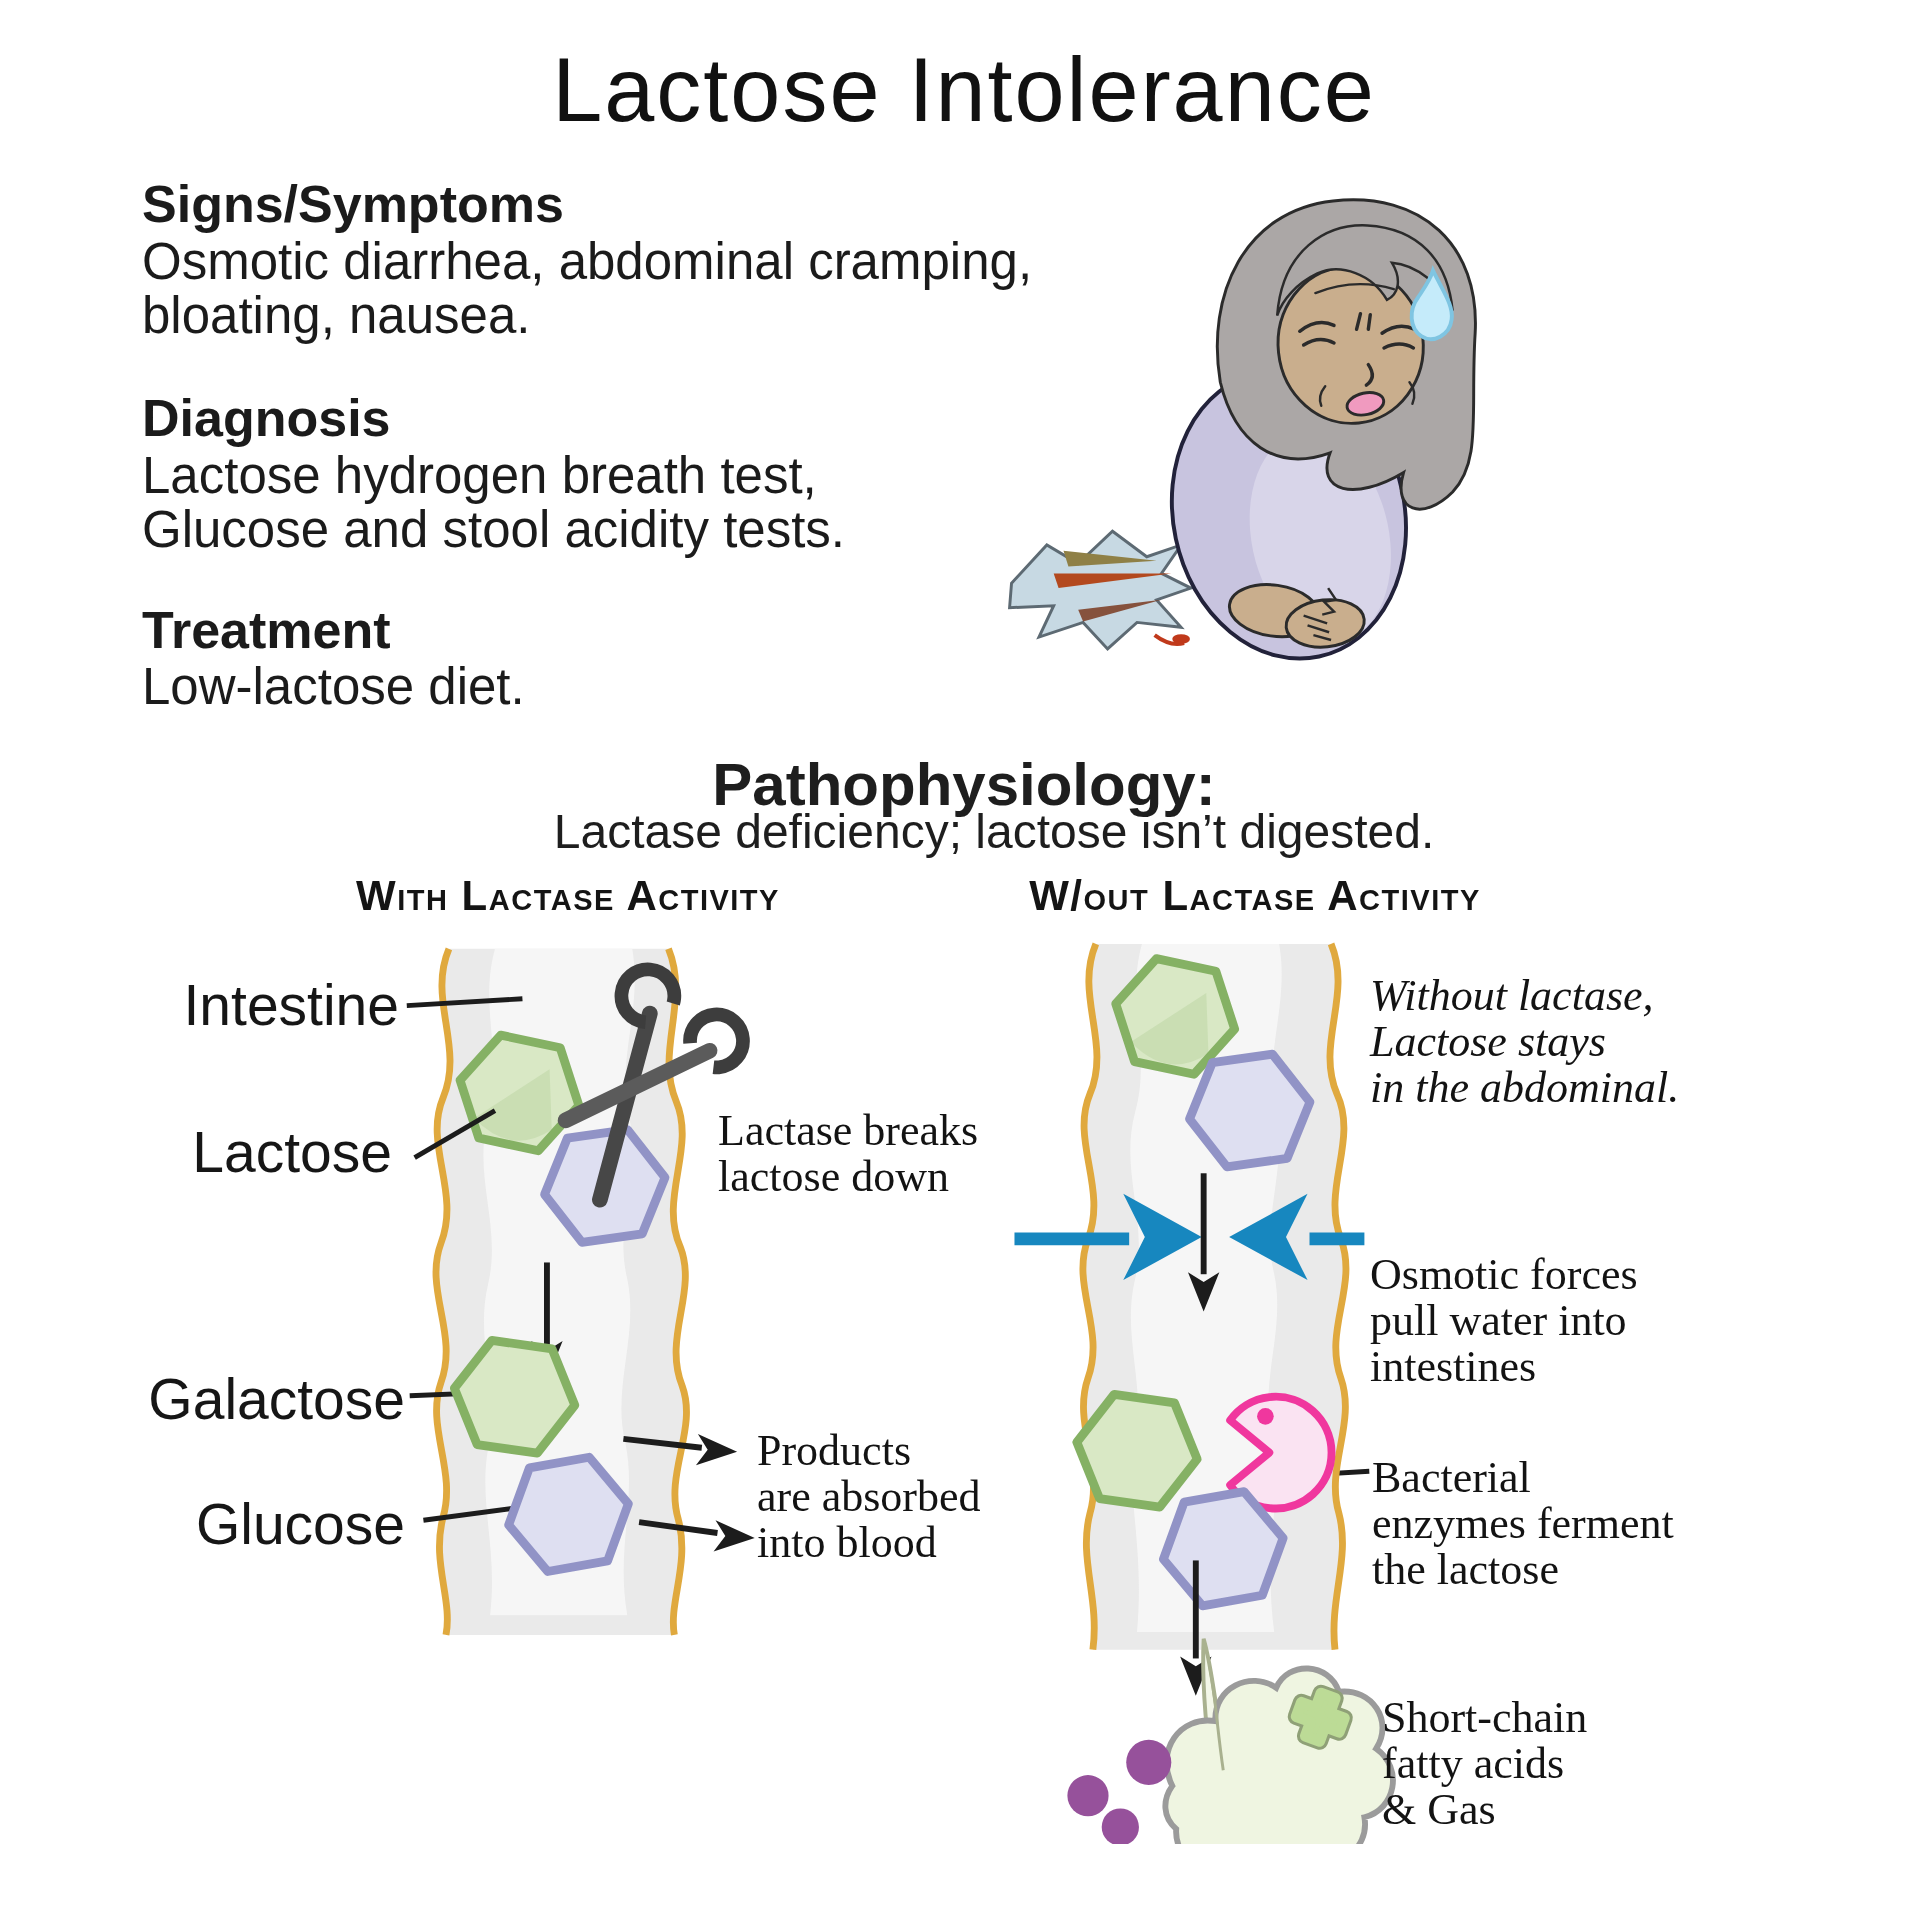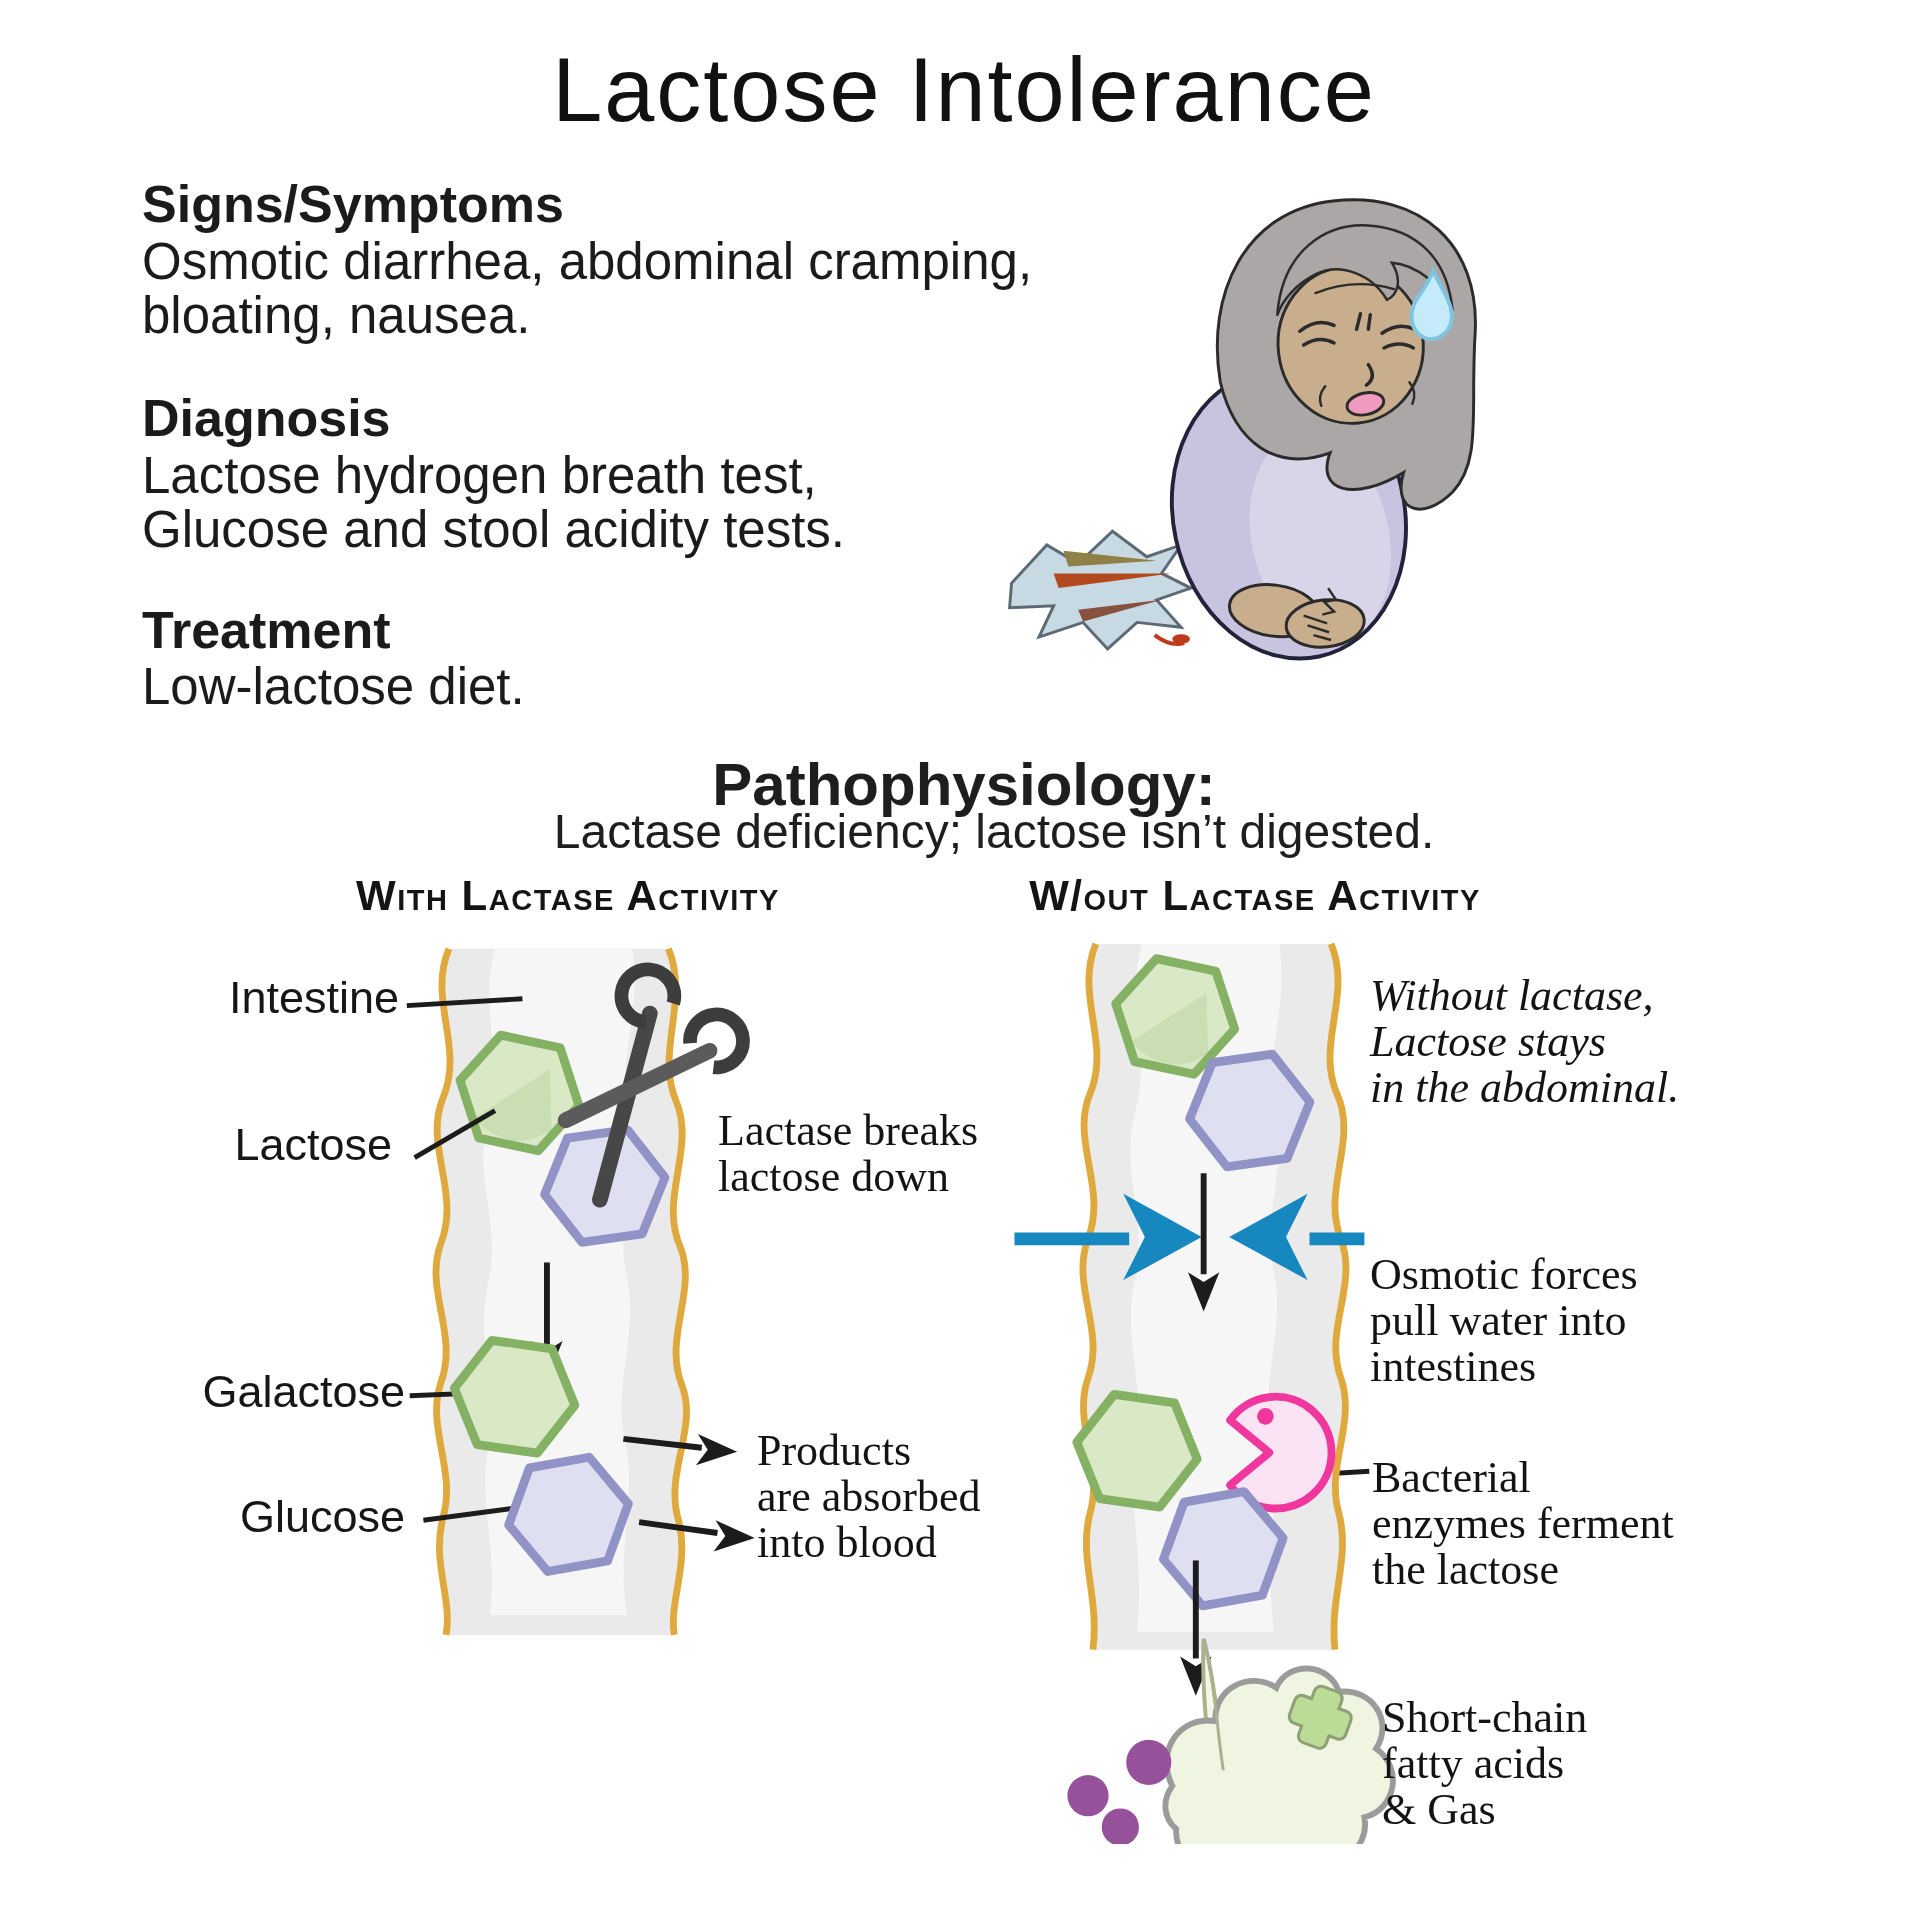--- a/index.html
+++ b/index.html
@@ -21,21 +21,21 @@
   .info-line{font-size:51px;font-weight:400;color:#1b1b1b;}
   .patho-center{left:0;width:1928px;text-align:center;}
   .patho-heading{font-size:60px;font-weight:700;}
   .patho-sub{font-size:48px;font-weight:400;}
   .col-header{
     width:686px;text-align:center;
     font-size:42px;font-weight:600;
     font-variant:small-caps;letter-spacing:1.5px;color:#141414;
   }
   .diagram-label{
-    font-size:45px;font-weight:400;color:#161616;
+    font-size:57px;font-weight:400;color:#161616;
     text-align:right;width:314px;
   }
   .serif-note{
     font-family:"Liberation Serif","DejaVu Serif",serif;
     font-size:44px;line-height:46px;font-weight:400;color:#131313;
   }
   svg{position:absolute;left:0;top:0;}
 </style>
 </head>
 <body>

